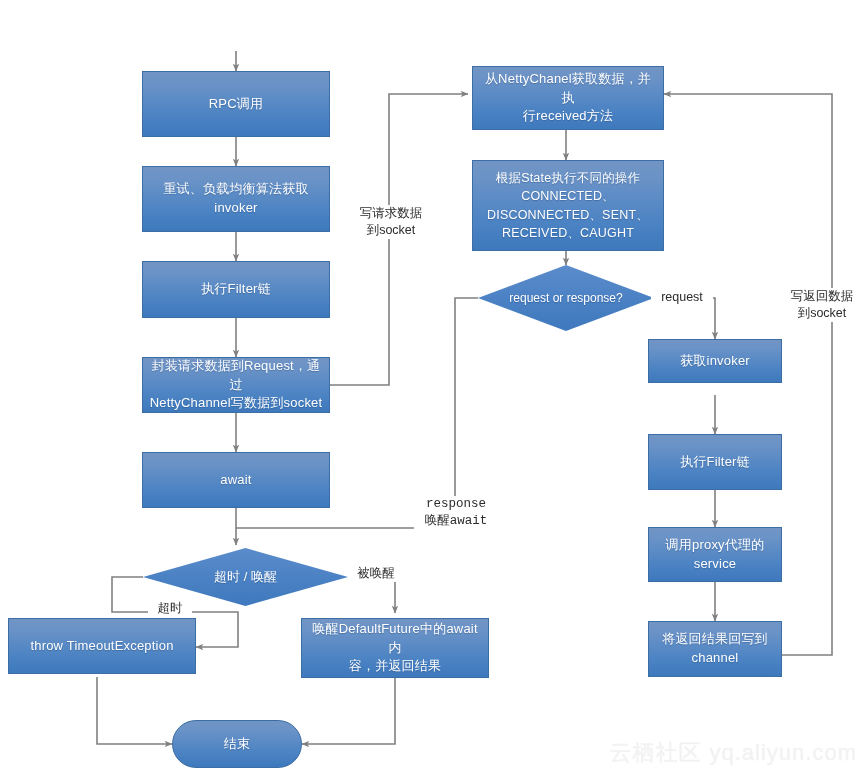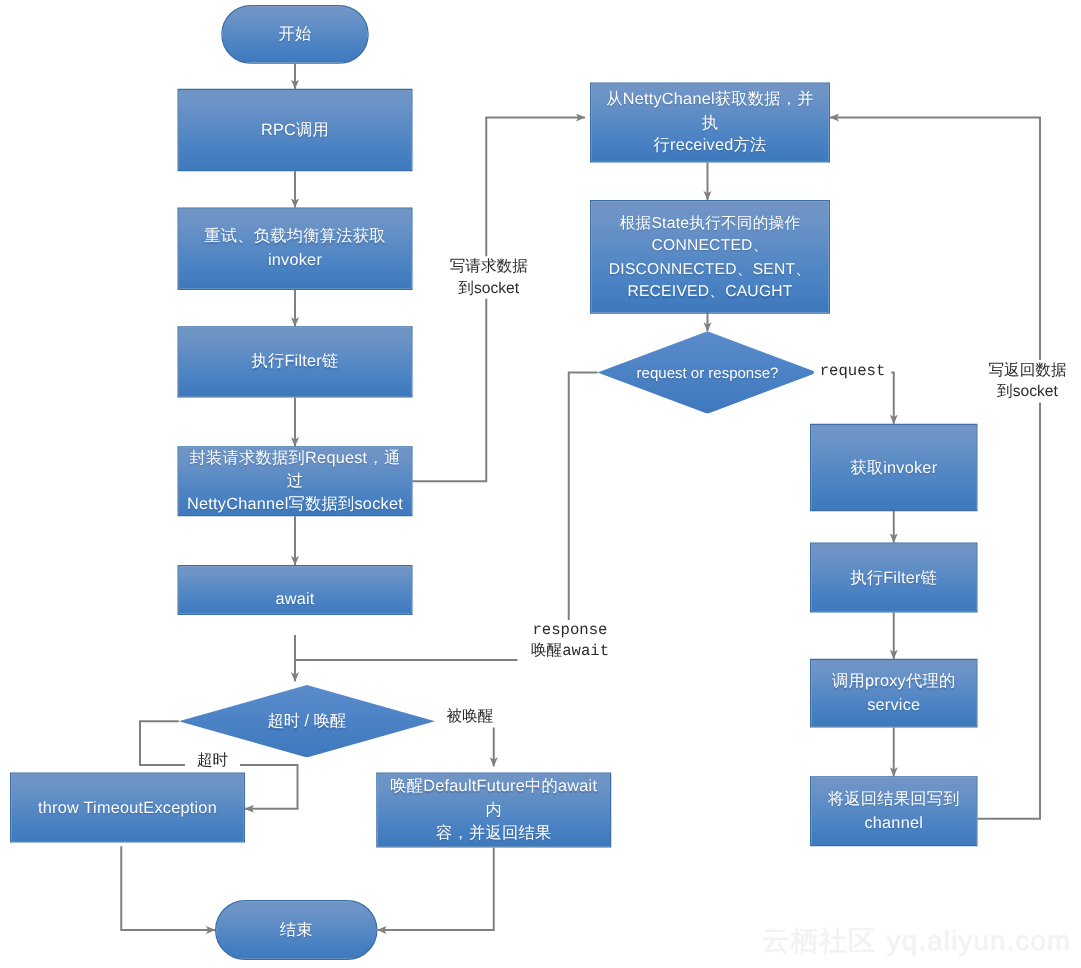--- a/index.html
+++ b/index.html
@@ -125,42 +125,39 @@
 
     <path d="M654,298 L715,298 L715,339" marker-end="url(#ah)"></path>
 
     <line x1="715" y1="395" x2="715" y2="434" marker-end="url(#ah)"></line>
     <line x1="715" y1="490" x2="715" y2="527" marker-end="url(#ah)"></line>
     <line x1="715" y1="582" x2="715" y2="621" marker-end="url(#ah)"></line>
 
     <path d="M782,655 L832,655 L832,94 L664,94" marker-end="url(#ah)"></path>
   </svg>
 
-  <div class="node rounded" style="left:177px;top:4px;width:118px;height:47px;">
-    <span class="label">开始</span>
-  </div>
 
   <div class="node" style="left:142px;top:71px;width:188px;height:66px;">
     <span class="label">RPC调用</span>
   </div>
 
   <div class="node" style="left:142px;top:166px;width:188px;height:66px;">
     <span class="label">重试、负载均衡算法获取invoker</span>
   </div>
 
   <div class="node" style="left:142px;top:261px;width:188px;height:57px;">
     <span class="label">执行Filter链</span>
   </div>
 
   <div class="node" style="left:142px;top:357px;width:188px;height:56px;">
     <span class="label">封装请求数据到Request，通过
 NettyChannel写数据到socket</span>
   </div>
 
-  <div class="node" style="left:142px;top:452px;width:188px;height:40px;align-items:flex-end;">
+  <div class="node" style="left:142px;top:452px;width:188px;height:56px;">
     <span class="label">await</span>
   </div>
 
   <div class="diamond" style="left:143px;top:548px;width:205px;height:58px;">
     <span class="dshape"></span>
     <span class="label">超时 / 唤醒</span>
   </div>
 
   <div class="node" style="left:8px;top:618px;width:188px;height:56px;">
     <span class="label">throw TimeoutException</span>
@@ -185,21 +182,21 @@
 CONNECTED、
 DISCONNECTED、SENT、
 RECEIVED、CAUGHT</span>
   </div>
 
   <div class="diamond" style="left:478px;top:265px;width:176px;height:66px;">
     <span class="dshape"></span>
     <span class="label" style="font-size:12px;">request or response?</span>
   </div>
 
-  <div class="node" style="left:648px;top:339px;width:134px;height:70px;">
+  <div class="node" style="left:648px;top:339px;width:134px;height:44px;">
     <span class="label">获取invoker</span>
   </div>
 
   <div class="node" style="left:648px;top:434px;width:134px;height:56px;">
     <span class="label">执行Filter链</span>
   </div>
 
   <div class="node" style="left:648px;top:527px;width:134px;height:55px;">
     <span class="label">调用proxy代理的
 service</span>
@@ -209,21 +206,21 @@
     <span class="label">将返回结果回写到
 channel</span>
   </div>
 
   <div class="elabel" style="left:341px;top:205px;width:96px;">写请求数据
 到socket</div>
 
   <div class="elabel" style="left:777px;top:288px;width:86px;">写返回数据
 到socket</div>
 
-  <div class="elabel" style="left:651px;top:289px;width:58px;font-family:Liberation Mono, monospace;">request</div>
+  <div class="elabel" style="left:651px;top:289px;width:58px;">request</div>
 
   <div class="elabel" style="left:414px;top:496px;width:80px;font-family:Liberation Mono, monospace;">response
 唤醒await</div>
 
   <div class="elabel" style="left:148px;top:600px;width:40px;">超时</div>
 
   <div class="elabel" style="left:348px;top:565px;width:52px;">被唤醒</div>
 
   <div class="watermark">
     <span class="cn">云栖社区</span><span>yq.aliyun.com</span>

